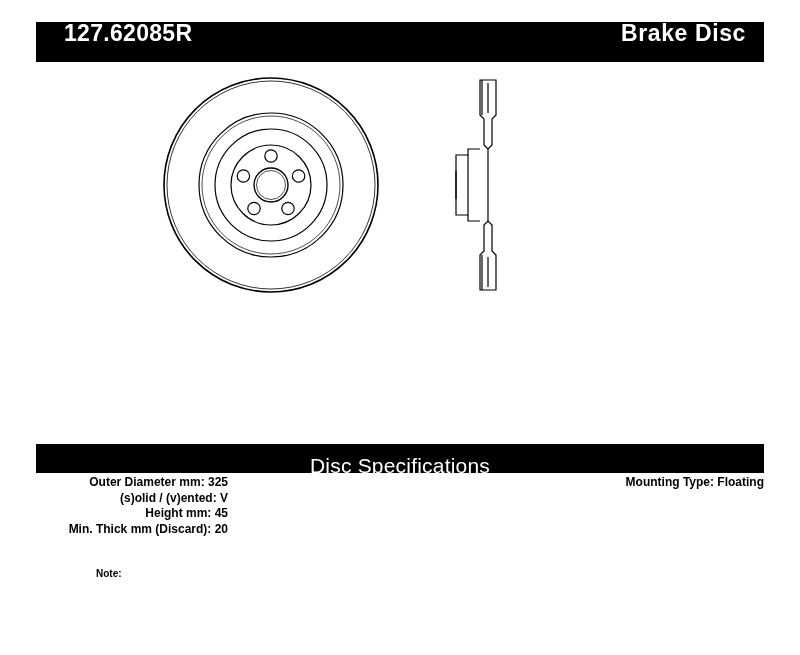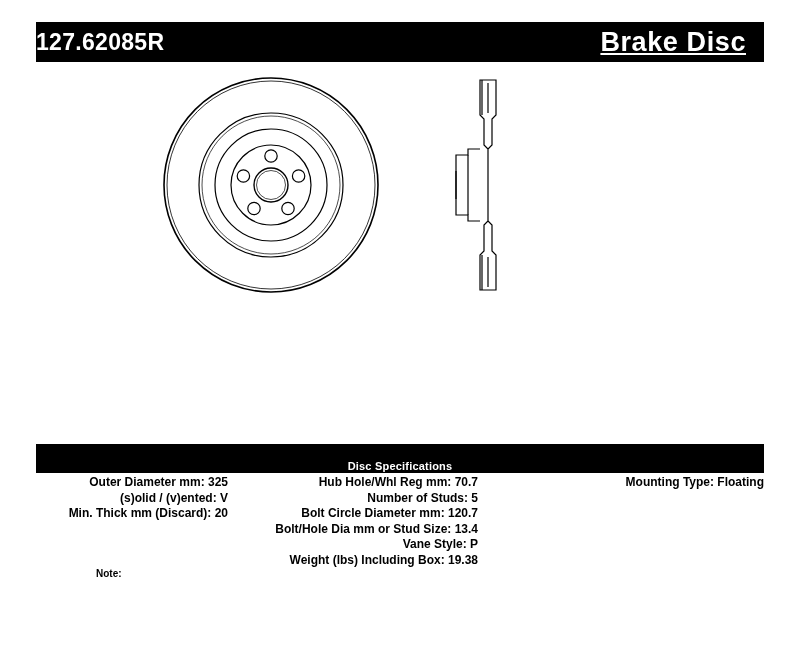--- a/index.html
+++ b/index.html
@@ -19,37 +19,36 @@
   
   .header-bar {
     position: absolute;
     left: 36px;
     top: 22px;
     width: 728px;
     height: 40px;
     background: #000000;
     color: #ffffff;
     display: flex;
-    align-items: center;
+    align-items: flex-start;
     justify-content: space-between;
     box-sizing: border-box;
-    padding: 0 18px 0 0;
+    padding: 0 18px 0 28px;
   }
   .part-number {
     font-size: 23px;
     font-weight: bold;
     letter-spacing: 0.3px;
     line-height: 1;
   }
   .product-type {
-    font-size: 27px;
+    font-size: 23px;
     font-weight: bold;
     letter-spacing: 0.6px;
     line-height: 1;
-    text-decoration: underline;
   }
 
   
   .drawing-area {
     position: absolute;
     left: 36px;
     top: 75px;
     width: 728px;
     height: 350px;
   }
@@ -64,22 +63,22 @@
     top: 444px;
     width: 728px;
     height: 29px;
     background: #000000;
     color: #ffffff;
     display: flex;
     align-items: center;
     justify-content: center;
   }
   .specs-bar .title {
-    font-size: 11px;
-    font-weight: bold;
+    font-size: 21px;
+    font-weight: normal;
     letter-spacing: 0.2px;
     margin-top: 14px;
   }
 
   
   .specs-wrap {
     position: absolute;
     left: 36px;
     top: 475px;
     width: 728px;
@@ -177,31 +176,24 @@
 </div>
 
 <div class="specs-bar">
   <span class="title">Disc Specifications</span>
 </div>
 
 <div class="specs-wrap">
   <div class="spec-col spec-col-left">
     <div class="spec-line">Outer Diameter mm: 325</div>
     <div class="spec-line">(s)olid / (v)ented: V</div>
+    <div class="spec-line">Height mm: 45</div>
     <div class="spec-line">Min. Thick mm (Discard): 20</div>
   </div>
 
-  <div class="spec-col spec-col-mid">
-    <div class="spec-line">Hub Hole/Whl Reg mm: 70.7</div>
-    <div class="spec-line">Number of Studs: 5</div>
-    <div class="spec-line">Bolt Circle Diameter mm: 120.7</div>
-    <div class="spec-line">Bolt/Hole Dia mm or Stud Size: 13.4</div>
-    <div class="spec-line">Vane Style: P</div>
-    <div class="spec-line">Weight (lbs) Including Box: 19.38</div>
-  </div>
 
   <div class="spec-col spec-col-right">
     <div class="spec-line">Mounting Type: Floating</div>
   </div>
 </div>
 
 <div class="note-row">
   <span class="note-label">Note:</span>
   <span class="note-value"></span>
 </div>

